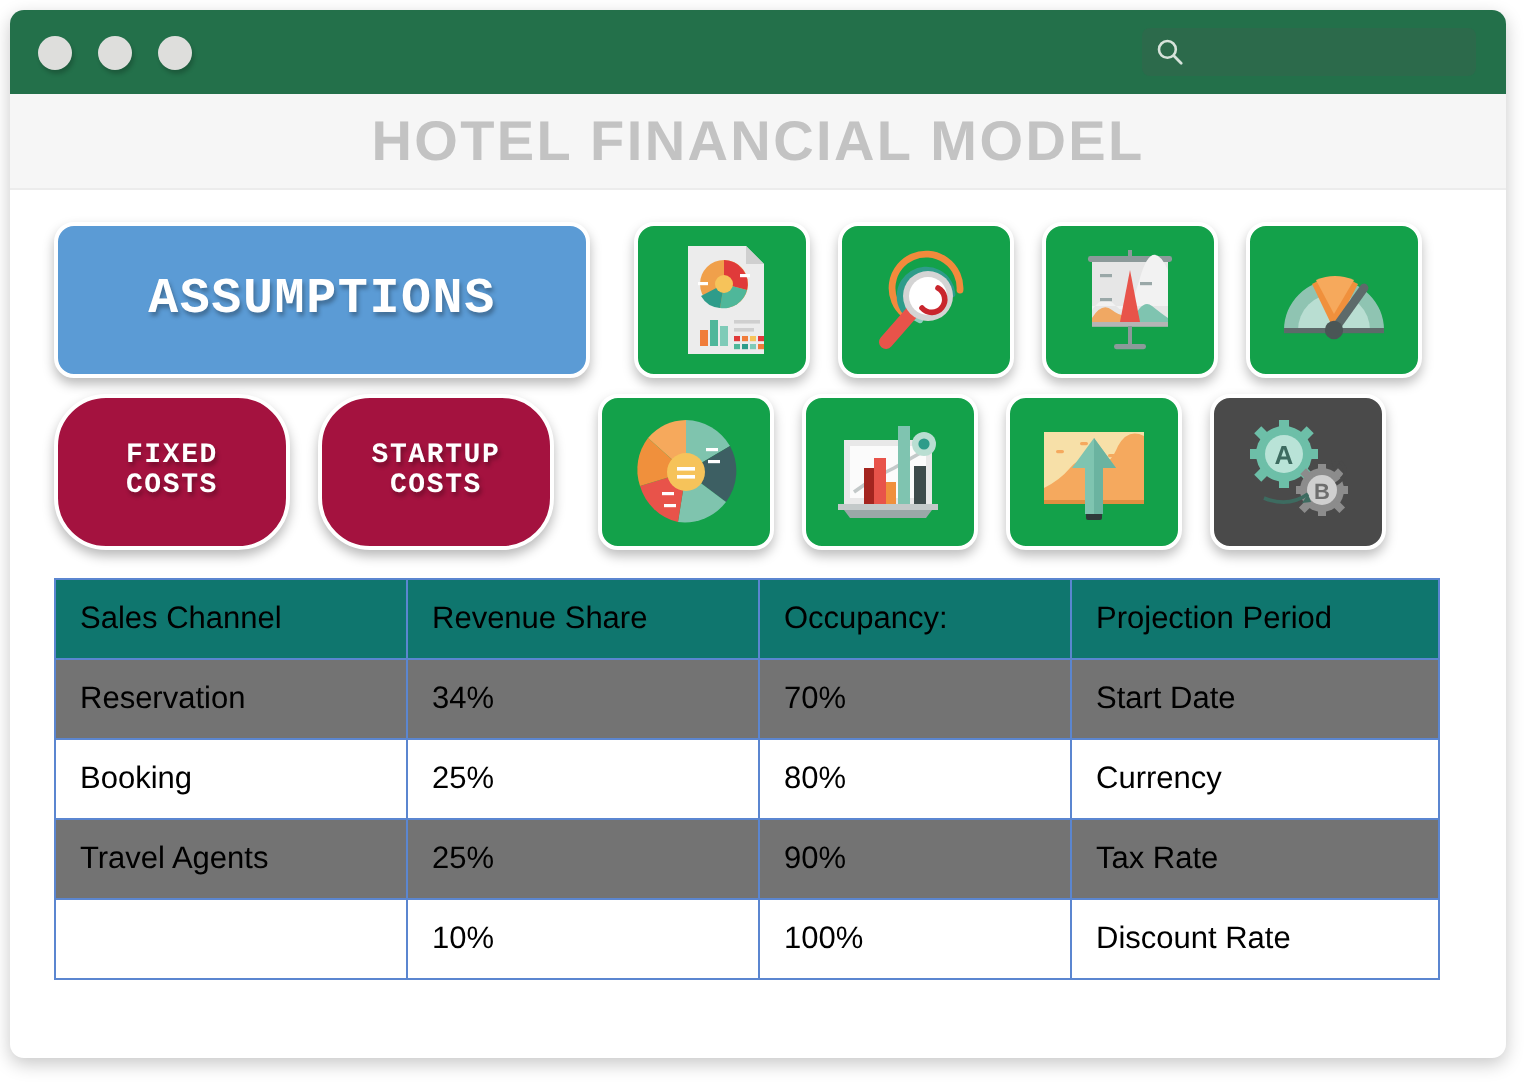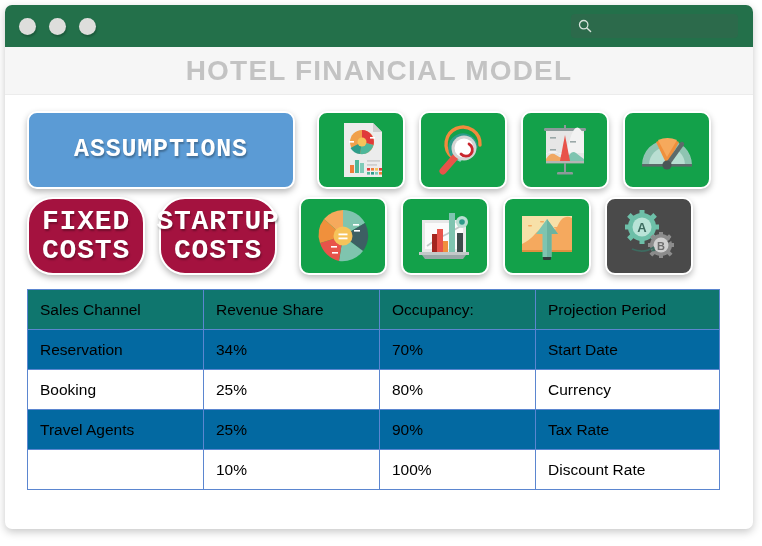--- a/index.html
+++ b/index.html
@@ -90,21 +90,21 @@
   }
   .btn-assumptions {
     width: 268px; height: 78px;
     background: #5b9bd5;
     font-size: 25px;
     margin-right: 22px;
   }
   .btn-fixed, .btn-startup {
     width: 118px; height: 78px;
     background: #a4123f;
-    font-size: 28px;
+    font-size: 14px;
     border-radius: 26px;
   }
   .btn-fixed { margin-right: 14px; }
   .btn-startup { margin-right: 22px; }
   .labelbtn span { text-shadow: 1px 2px 2px rgba(0,0,0,0.30); }
 
   
   .tiles { display: flex; gap: 14px; }
   .tile {
     width: 88px; height: 78px;
@@ -129,21 +129,21 @@
     height: 40px;
     padding: 0 12px;
     text-align: left;
     font-size: 15.5px;
     color: #000000;
     font-weight: normal;
     overflow: hidden;
     white-space: nowrap;
   }
   table th { font-weight: normal; background: #0f766e; }
-  tr.alt td { background: #0369a1; }
+  tr.alt td { background: #737373; }
   col.c1 { width: 176px; }
   col.c2 { width: 176px; }
   col.c3 { width: 156px; }
   col.c4 { width: 184px; }
 </style>
 </head>
 <body>
 
 <div id="app">
   <div class="window">

